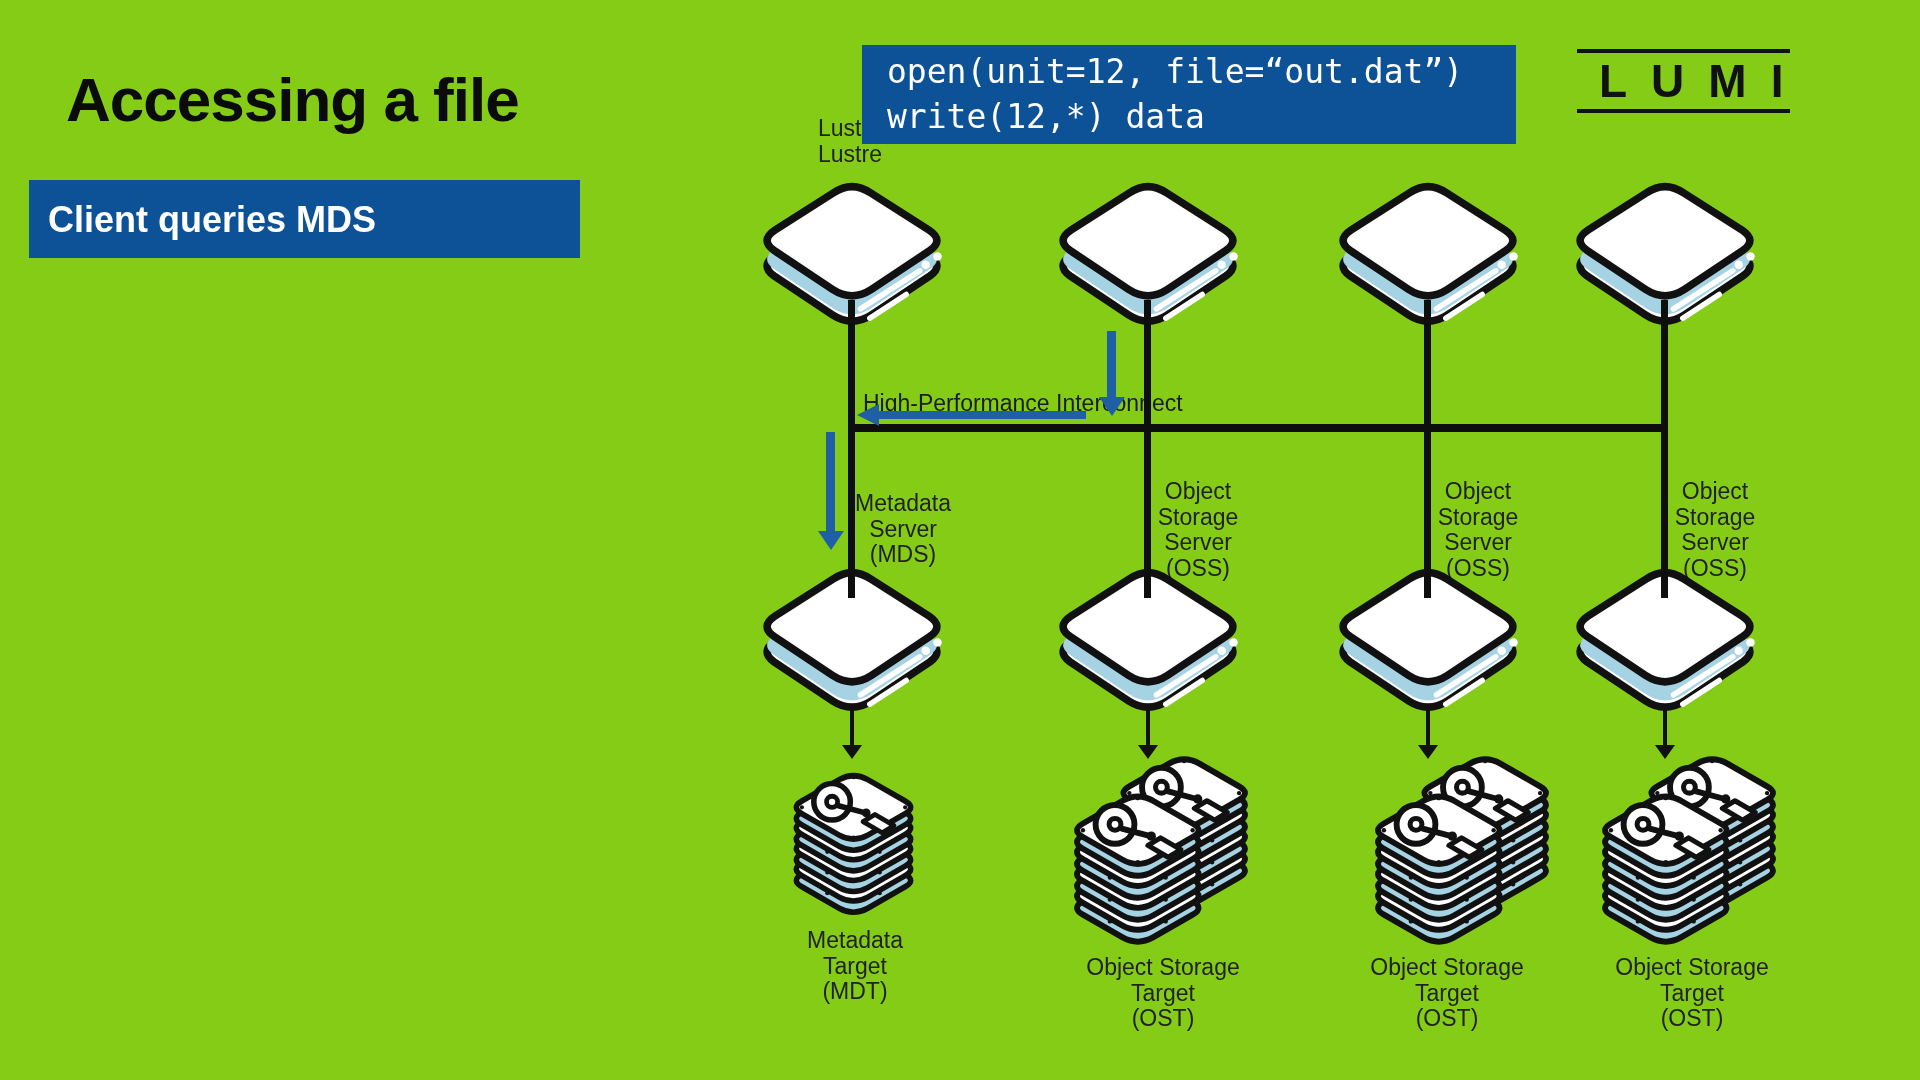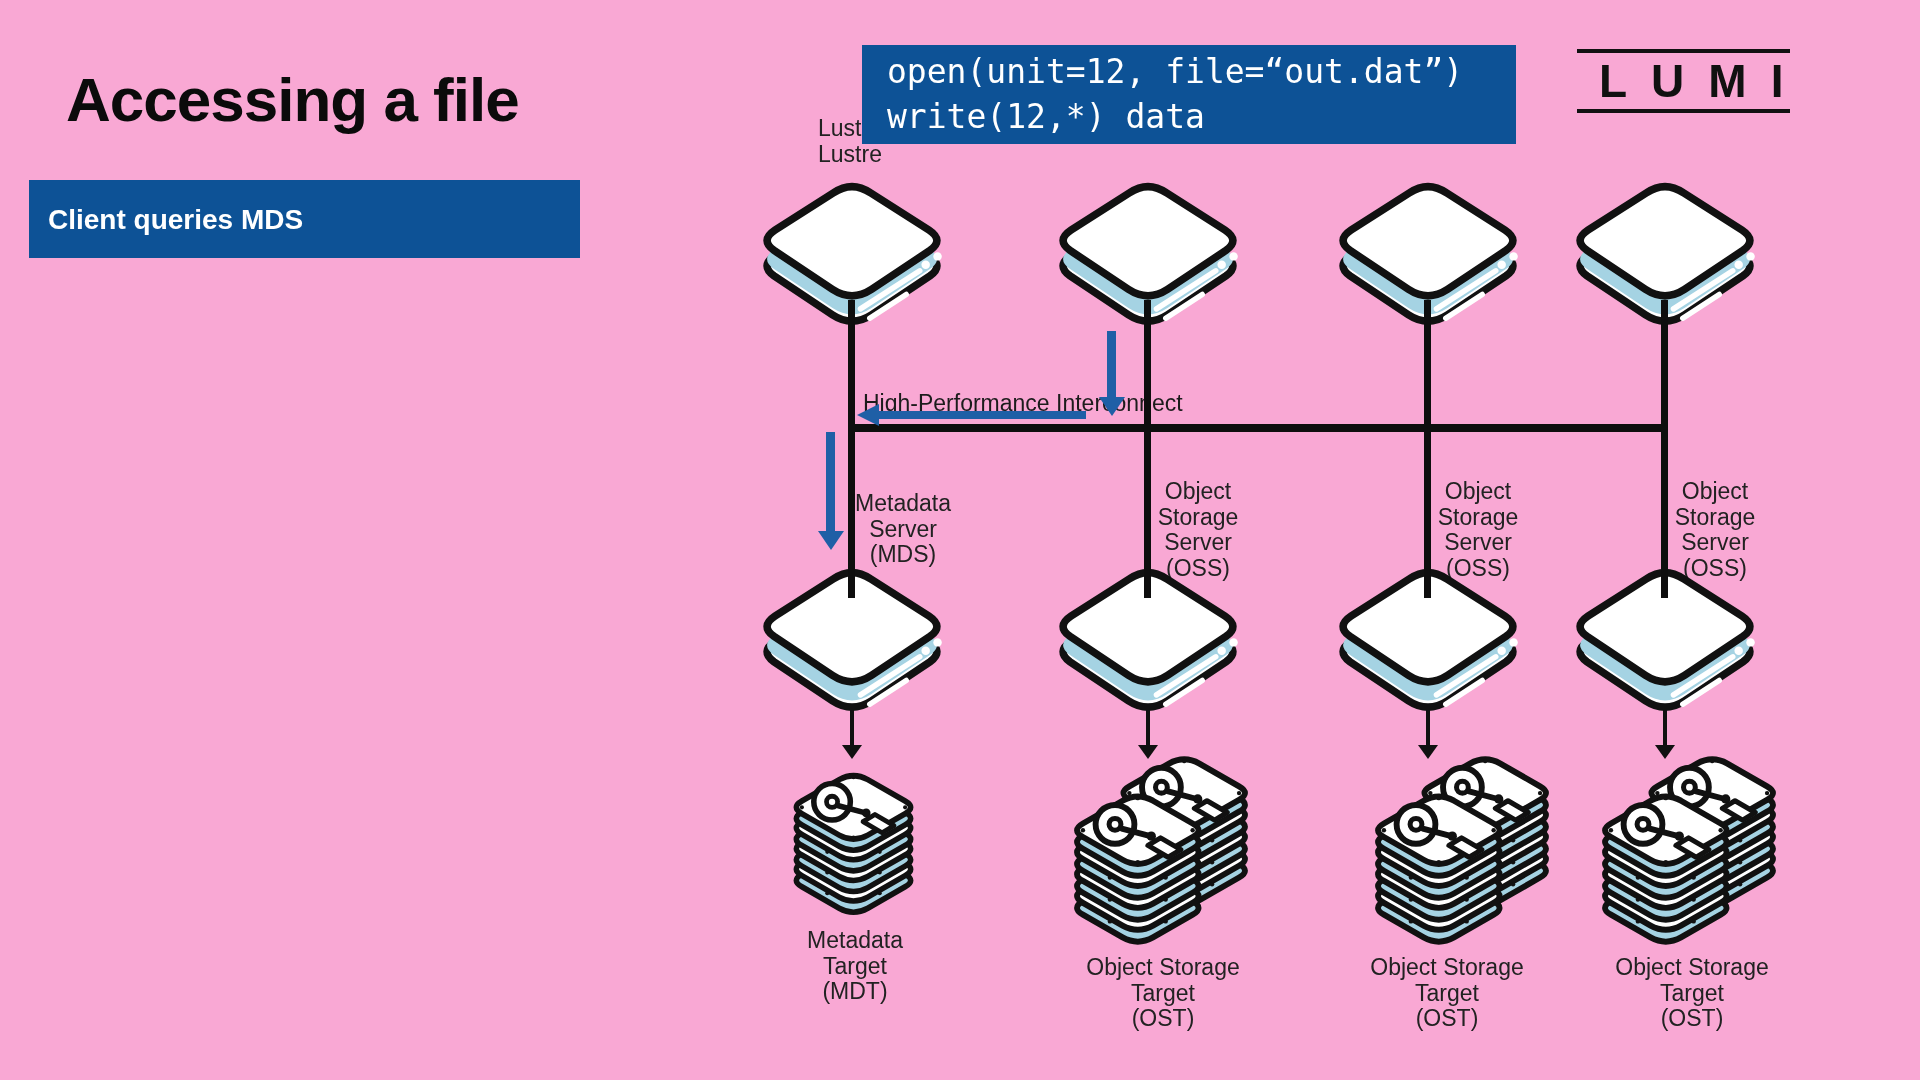--- a/index.html
+++ b/index.html
@@ -1,23 +1,23 @@
 <!DOCTYPE html>
 <html><head>
 <meta charset="utf-8">
 <style>
   html,body{margin:0;padding:0;background:#ffffff;}
-  #slide{position:relative;width:1920px;height:1080px;background:#f9a8d4;overflow:hidden;
+  #slide{position:relative;width:1920px;height:1080px;background:#84cc16;overflow:hidden;
          font-family:"Liberation Sans",sans-serif;color:#1f1f1f;}
 
   
   .title{position:absolute;left:66px;top:64px;font-size:62px;font-weight:700;
          letter-spacing:-1px;color:#0b0b0b;white-space:nowrap;}
   .banner{position:absolute;left:29px;top:180px;width:551px;height:78px;background:#0d5296;}
-  .banner span{display:block;padding-left:19px;line-height:80px;font-size:28px;font-weight:600;color:#ffffff;}
+  .banner span{display:block;padding-left:19px;line-height:80px;font-size:36px;font-weight:600;color:#ffffff;}
   .codebox{position:absolute;left:862px;top:45px;width:654px;height:99px;background:#0d5296;z-index:6;
            padding:0;box-sizing:border-box;}
   .codebox .cl{margin:0;padding-left:25px;font-family:"DejaVu Sans Mono",monospace;
                font-size:33px;line-height:45px;color:#ffffff;white-space:pre;}
   .codebox .cl:first-child{padding-top:4px;}
   .lumi{position:absolute;left:1577px;top:49px;width:213px;z-index:2;}
   .lumi .rule{height:4px;background:#111111;}
   .lumi .letters{font-size:46px;font-weight:700;line-height:56px;letter-spacing:24px;
                  padding-left:22px;color:#111111;white-space:nowrap;}
 

